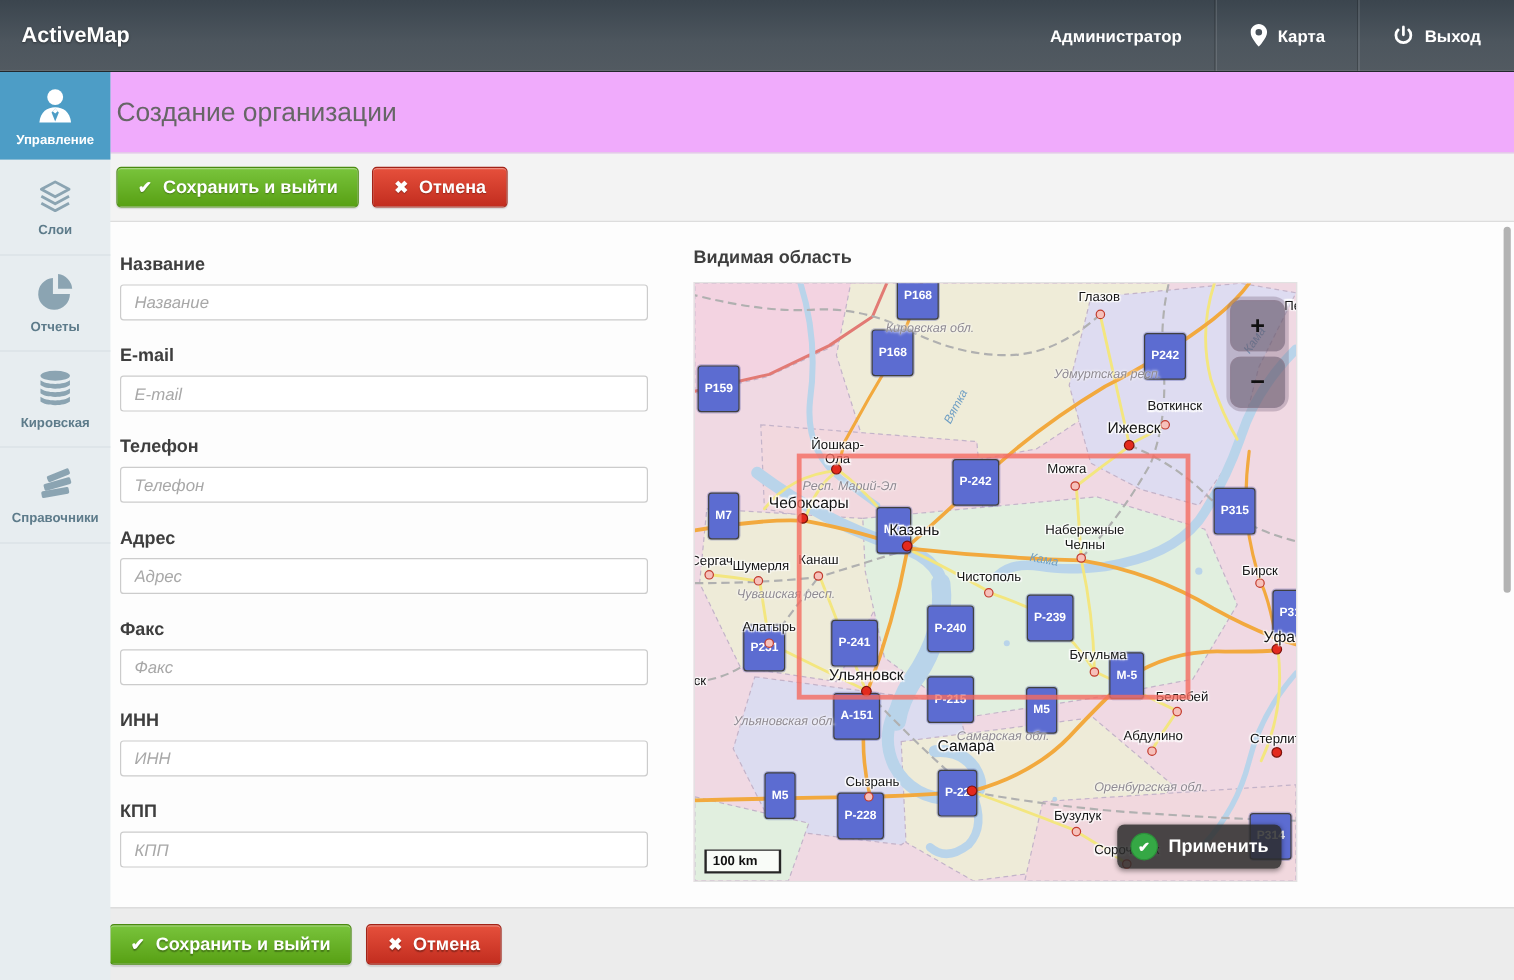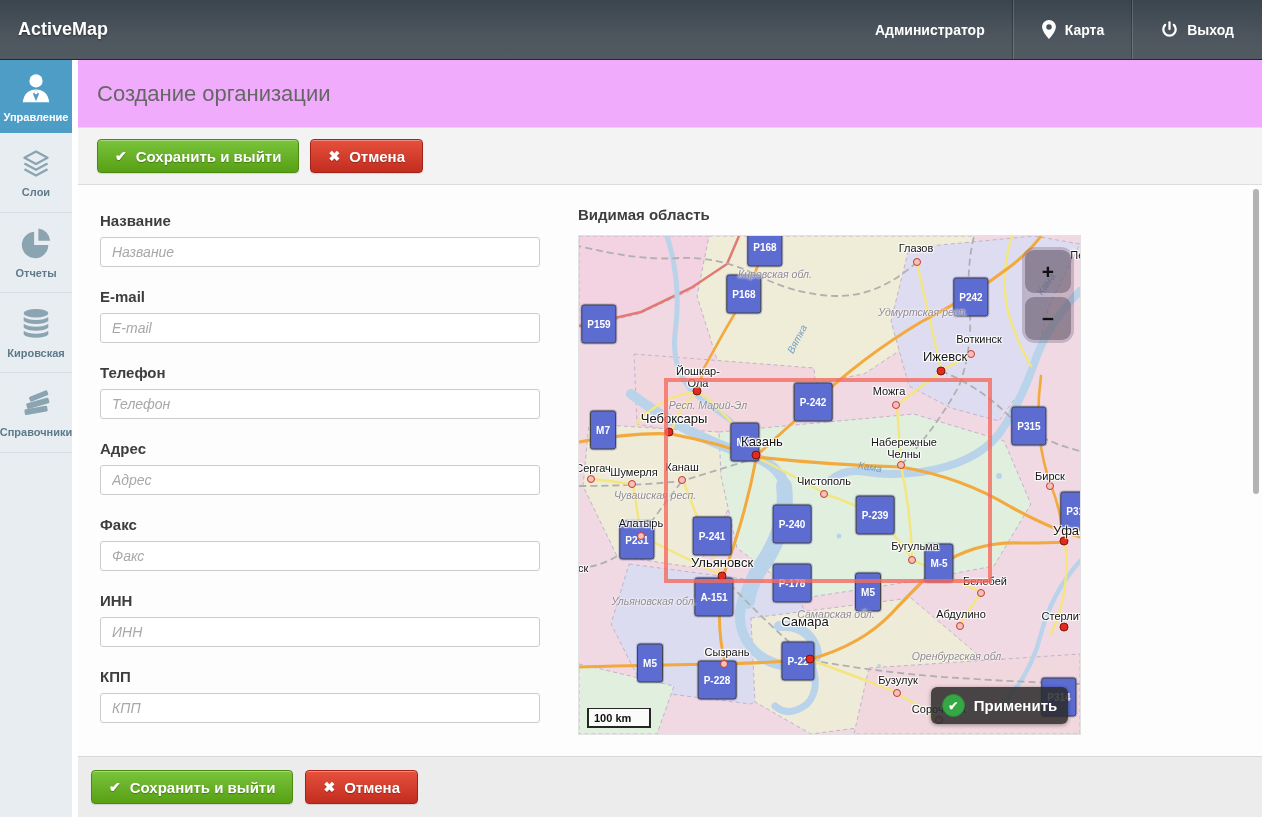--- a/index.html
+++ b/index.html
@@ -11,21 +11,21 @@
           background:linear-gradient(180deg,#3b454e 0%,#4d565e 60%,#525a61 100%);
           border-bottom:1px solid #22282d;display:flex;align-items:center;z-index:30;}
   .brand{margin-left:18px;font-size:18px;font-weight:bold;color:#fff;text-shadow:0 1px 2px rgba(0,0,0,.45);}
   .header-right{margin-left:auto;display:flex;align-items:stretch;height:100%;}
   .header-item{display:flex;align-items:center;gap:9px;padding:0 28px;color:#fff;
                font-size:14px;font-weight:bold;cursor:pointer;}
   .header-sep{width:1px;background:rgba(255,255,255,.16);box-shadow:-1px 0 0 rgba(0,0,0,.25);}
   .hicon{display:flex;align-items:center;}
 
   
-  .sidebar{position:absolute;left:0;top:60px;width:72px;bottom:0;background:#e7edf0;z-index:25;}
+  .sidebar{position:absolute;left:0;top:60px;width:92px;bottom:0;background:#e7edf0;z-index:25;}
   .side-item{display:flex;flex-direction:column;align-items:center;justify-content:center;gap:6px;
              height:79px;border-bottom:1px solid #d7e0e4;color:#5d7b8a;font-size:11px;font-weight:bold;
              cursor:pointer;text-align:center;}
   .side-item.active{background:#4d9dc6;color:#fff;height:73px;border-bottom:none;}
   .side-item svg{display:block;}
 
   
   .main{position:absolute;left:78px;top:60px;right:0;bottom:0;background:#f0abfc;}
   .titlebar{height:67px;border-bottom:1px solid #ddd;display:flex;align-items:center;}
   .page-title{margin-left:19px;font-size:22px;color:#666;}
@@ -314,21 +314,21 @@
             <span class="road-badge" style="left: 24px; top: 194px;">М7</span>
             <span class="road-badge" style="left: 166px; top: 206px;">М-7</span>
             <span class="road-badge" style="left: 234px; top: 166px;">Р-242</span>
             <span class="road-badge" style="left: 450px; top: 190px;">P315</span>
             <span class="road-badge" style="left: 296px; top: 279px;">Р-239</span>
             <span class="road-badge" style="left: 213px; top: 288px;">Р-240</span>
             <span class="road-badge" style="left: 133px; top: 300px;">Р-241</span>
             <span class="road-badge" style="left: 58px; top: 304px;">Р231</span>
             <span class="road-badge" style="left: 499px; top: 275px;">Р315</span>
             <span class="road-badge" style="left: 135px; top: 361px;">А-151</span>
-            <span class="road-badge" style="left: 213px; top: 347px;">Р-178</span>
+            <span class="road-badge" style="left: 213px; top: 347px;">Р-215</span>
             <span class="road-badge" style="left: 360px; top: 327px;">М-5</span>
             <span class="road-badge" style="left: 289px; top: 356px;">М5</span>
             <span class="road-badge" style="left: 71px; top: 427px;">М5</span>
             <span class="road-badge" style="left: 138px; top: 444px;">Р-228</span>
             <span class="road-badge" style="left: 219px; top: 425px;">Р-22</span>
             <span class="road-badge" style="left: 480px; top: 461px;">Р314</span>
           </div>
         <div>
             <span class="region-label" style="left: 196px; top: 38px;">Кировская обл.</span>
             <span class="region-label" style="left: 344px; top: 76px;">Удмуртская респ.</span>

